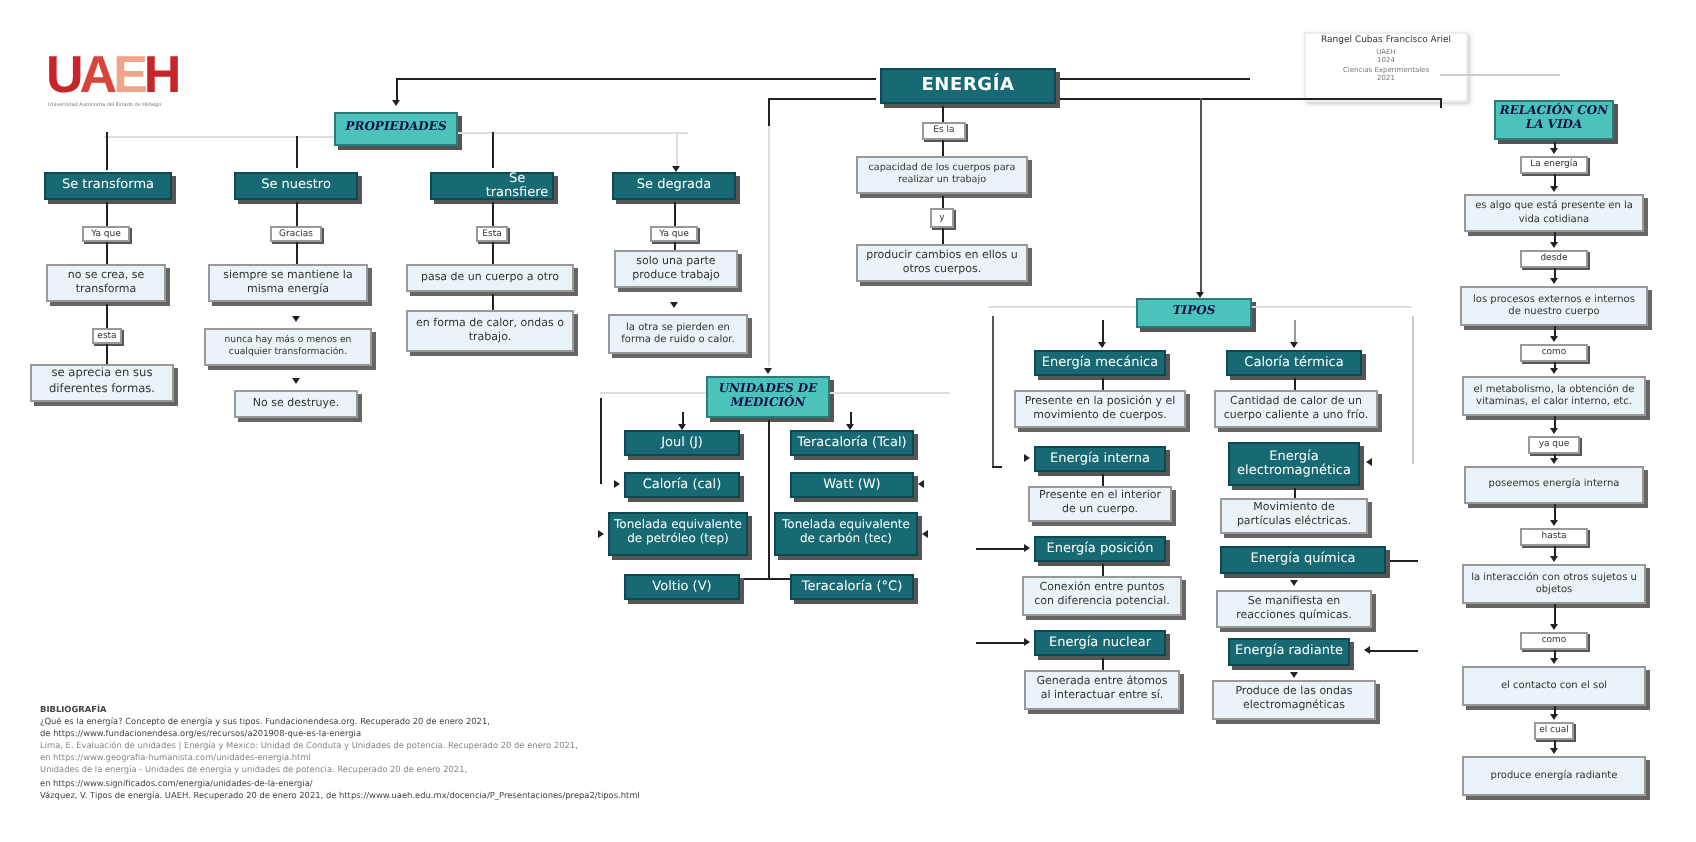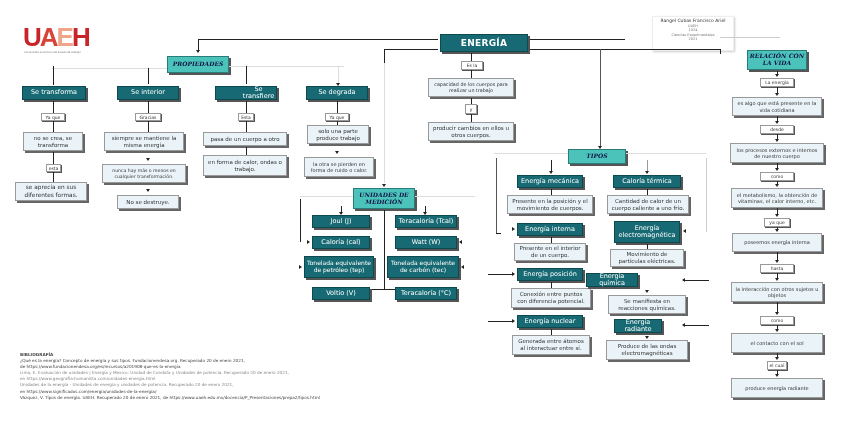--- a/index.html
+++ b/index.html
@@ -95,21 +95,21 @@
 <div class="abs conn" style="left:46px;top:164px;width:15px;height:8px;">
     <span>esta</span>
   </div>
 <div class="ln" style="left:53px;top:172px;width:1px;height:10px;"></div>
 <div class="abs light" style="left:15px;top:182px;width:72px;height:19px;font-size:5.8px;">
     <span>se aprecia en sus diferentes formas.</span>
   </div>
 
 <div class="ln" style="left:148px;top:68px;width:1px;height:16px;"></div>
 <div class="abs dark" style="left:117px;top:86px;width:62px;height:14px;">
-    <span>Se interior</span>
+    <span>Se nuestro</span>
   </div>
 <div class="ln" style="left:148px;top:101px;width:1px;height:12px;"></div>
 <div class="abs conn" style="left:135px;top:113px;width:26px;height:8px;">
     <span>Gracias</span>
   </div>
 <div class="ln" style="left:148px;top:121px;width:1px;height:11px;"></div>
 <div class="abs light" style="left:104px;top:132px;width:80px;height:19px;">
     <span>siempre se mantiene la misma energía</span>
   </div>
 <div class="arr" style="left:146px;top:158px;"></div>
@@ -252,41 +252,41 @@
 <div class="abs dark" style="left:517px;top:268px;width:66px;height:13px;">
     <span>Energía posición</span>
   </div>
 <div class="ln" style="left:551px;top:282px;width:1px;height:6px;"></div>
 <div class="abs light" style="left:511px;top:288px;width:80px;height:20px;">
     <span>Conexión entre puntos con diferencia potencial.</span>
   </div>
 
 <div class="ln" style="left:685px;top:280px;width:24px;height:1px;"></div>
 <div class="arr-l" style="left:682px;top:278px;"></div>
-<div class="abs dark" style="left:586px;top:273px;width:52px;height:14px;text-align:center;">
+<div class="abs dark" style="left:610px;top:273px;width:83px;height:14px;text-align:center;">
     <span>Energía química</span>
   </div>
 <div class="arr" style="left:645px;top:290px;"></div>
 <div class="abs light" style="left:608px;top:295px;width:78px;height:19px;">
     <span>Se manifiesta en reacciones químicas.</span>
   </div>
 
 <div class="ln" style="left:488px;top:321px;width:26px;height:1px;"></div>
 <div class="arr-r" style="left:512px;top:319px;"></div>
 <div class="abs dark" style="left:517px;top:315px;width:66px;height:13px;">
     <span>Energía nuclear</span>
   </div>
 <div class="ln" style="left:551px;top:329px;width:1px;height:6px;"></div>
 <div class="abs light" style="left:512px;top:335px;width:78px;height:20px;">
     <span>Generada entre átomos al interactuar entre sí.</span>
   </div>
 
 <div class="ln" style="left:685px;top:325px;width:24px;height:1px;"></div>
 <div class="arr-l" style="left:682px;top:323px;"></div>
-<div class="abs dark" style="left:614px;top:319px;width:48px;height:14px;">
+<div class="abs dark" style="left:614px;top:319px;width:61px;height:14px;">
     <span>Energía radiante</span>
   </div>
 <div class="arr" style="left:645px;top:336px;"></div>
 <div class="abs light" style="left:606px;top:340px;width:82px;height:20px;">
     <span>Produce de las ondas electromagnéticas</span>
   </div>
 
 <div class="abs teal" style="left:747px;top:50px;width:60px;height:20px;">
     <span>RELACIÓN CON LA VIDA</span>
   </div>

